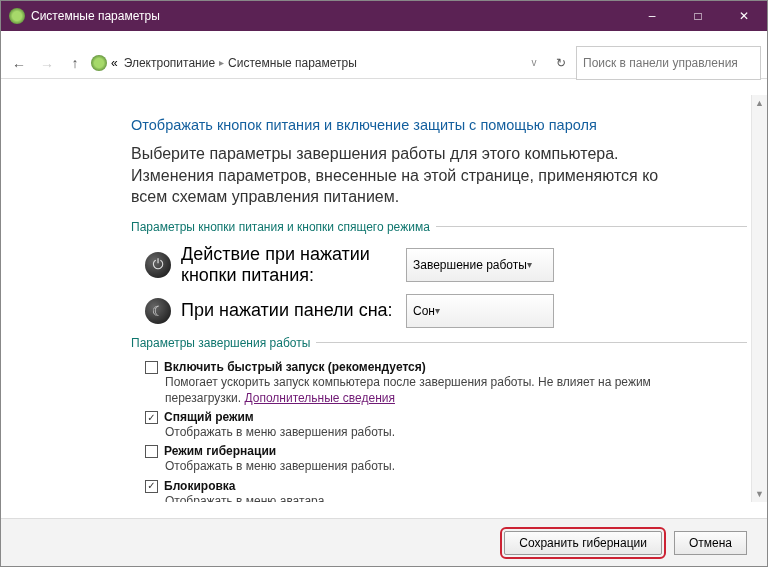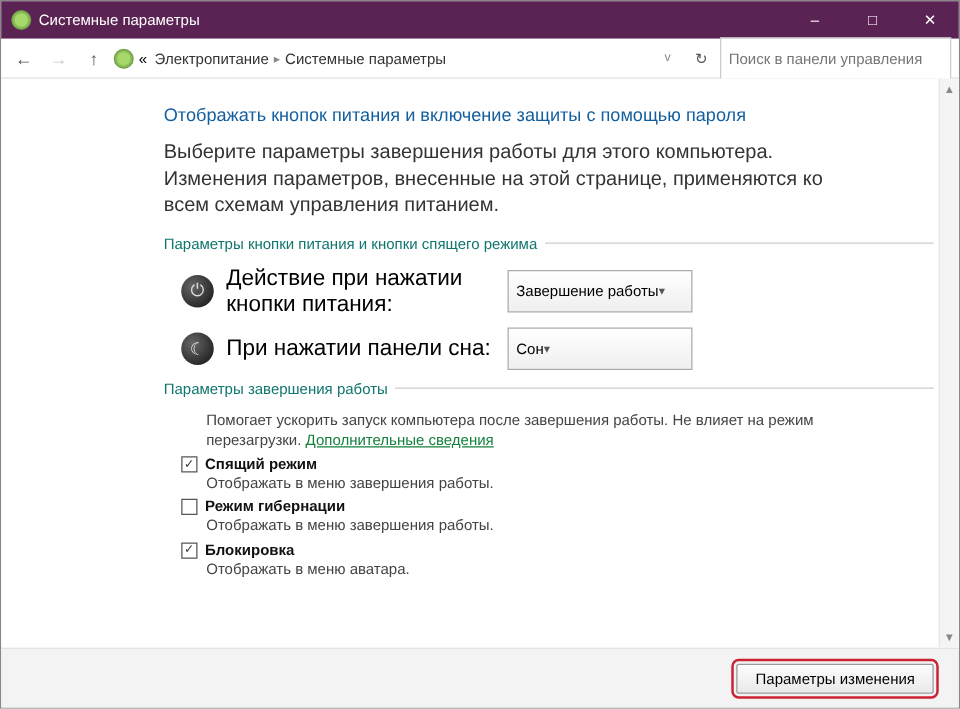--- a/index.html
+++ b/index.html
@@ -12,20 +12,21 @@
     height: 567px;
     overflow: hidden;
   }
   .window {
     width: 768px;
     height: 567px;
     background: #fff;
     border: 1px solid #888;
     display: flex;
     flex-direction: column;
+    gap: 16px;
   }
   .titlebar {
     height: 30px;
     background: #5b2254;
     color: #fff;
     display: flex;
     align-items: center;
     padding: 0 0 0 8px;
     font-size: 12px;
   }
@@ -153,21 +154,21 @@
     flex: 0 0 auto;
     margin-top: 1px;
   }
   .opt .strong { font-weight: 600; }
   .opt .desc {
     margin-left: 20px;
     color: #444;
     font-size: 12px;
     line-height: 1.35;
   }
-  a.link { color: #15803d; text-decoration: underline; }
+  a.link { color: #701a75; text-decoration: underline; }
   .buttonbar {
     border-top: 1px solid #ddd;
     background: #f3f3f3;
     height: 48px;
     display: flex;
     align-items: center;
     justify-content: flex-end;
     padding-right: 20px;
     gap: 12px;
   }
@@ -255,20 +256,24 @@
         <span class="chev">▾</span>
       </div>
     </div>
 
     <div class="section-label">
       <span>Параметры завершения работы</span>
       <span class="line"></span>
     </div>
 
     <div class="opt">
+      <div class="head">
+        <span class="chk"></span>
+        <span class="strong">Включить быстрый запуск (рекомендуется)</span>
+      </div>
       <div class="desc">
         <span>Помогает ускорить запуск компьютера после завершения работы. Не влияет на режим перезагрузки.</span>
         <a class="link">Дополнительные сведения</a>
       </div>
     </div>
 
     <div class="opt">
       <div class="head">
         <span class="chk">✓</span>
         <span class="strong">Спящий режим</span>
@@ -293,15 +298,16 @@
     </div>
 
     <div class="vsbar">
       <div class="arr">▲</div>
       <div class="track"></div>
       <div class="arr">▼</div>
     </div>
   </div>
 
   <div class="buttonbar">
-    <div class="btn primaryring">Параметры изменения</div>
+    <div class="btn primaryring">Сохранить гибернации</div>
+    <div class="btn">Отмена</div>
   </div>
 </div>
 
 </body></html>

